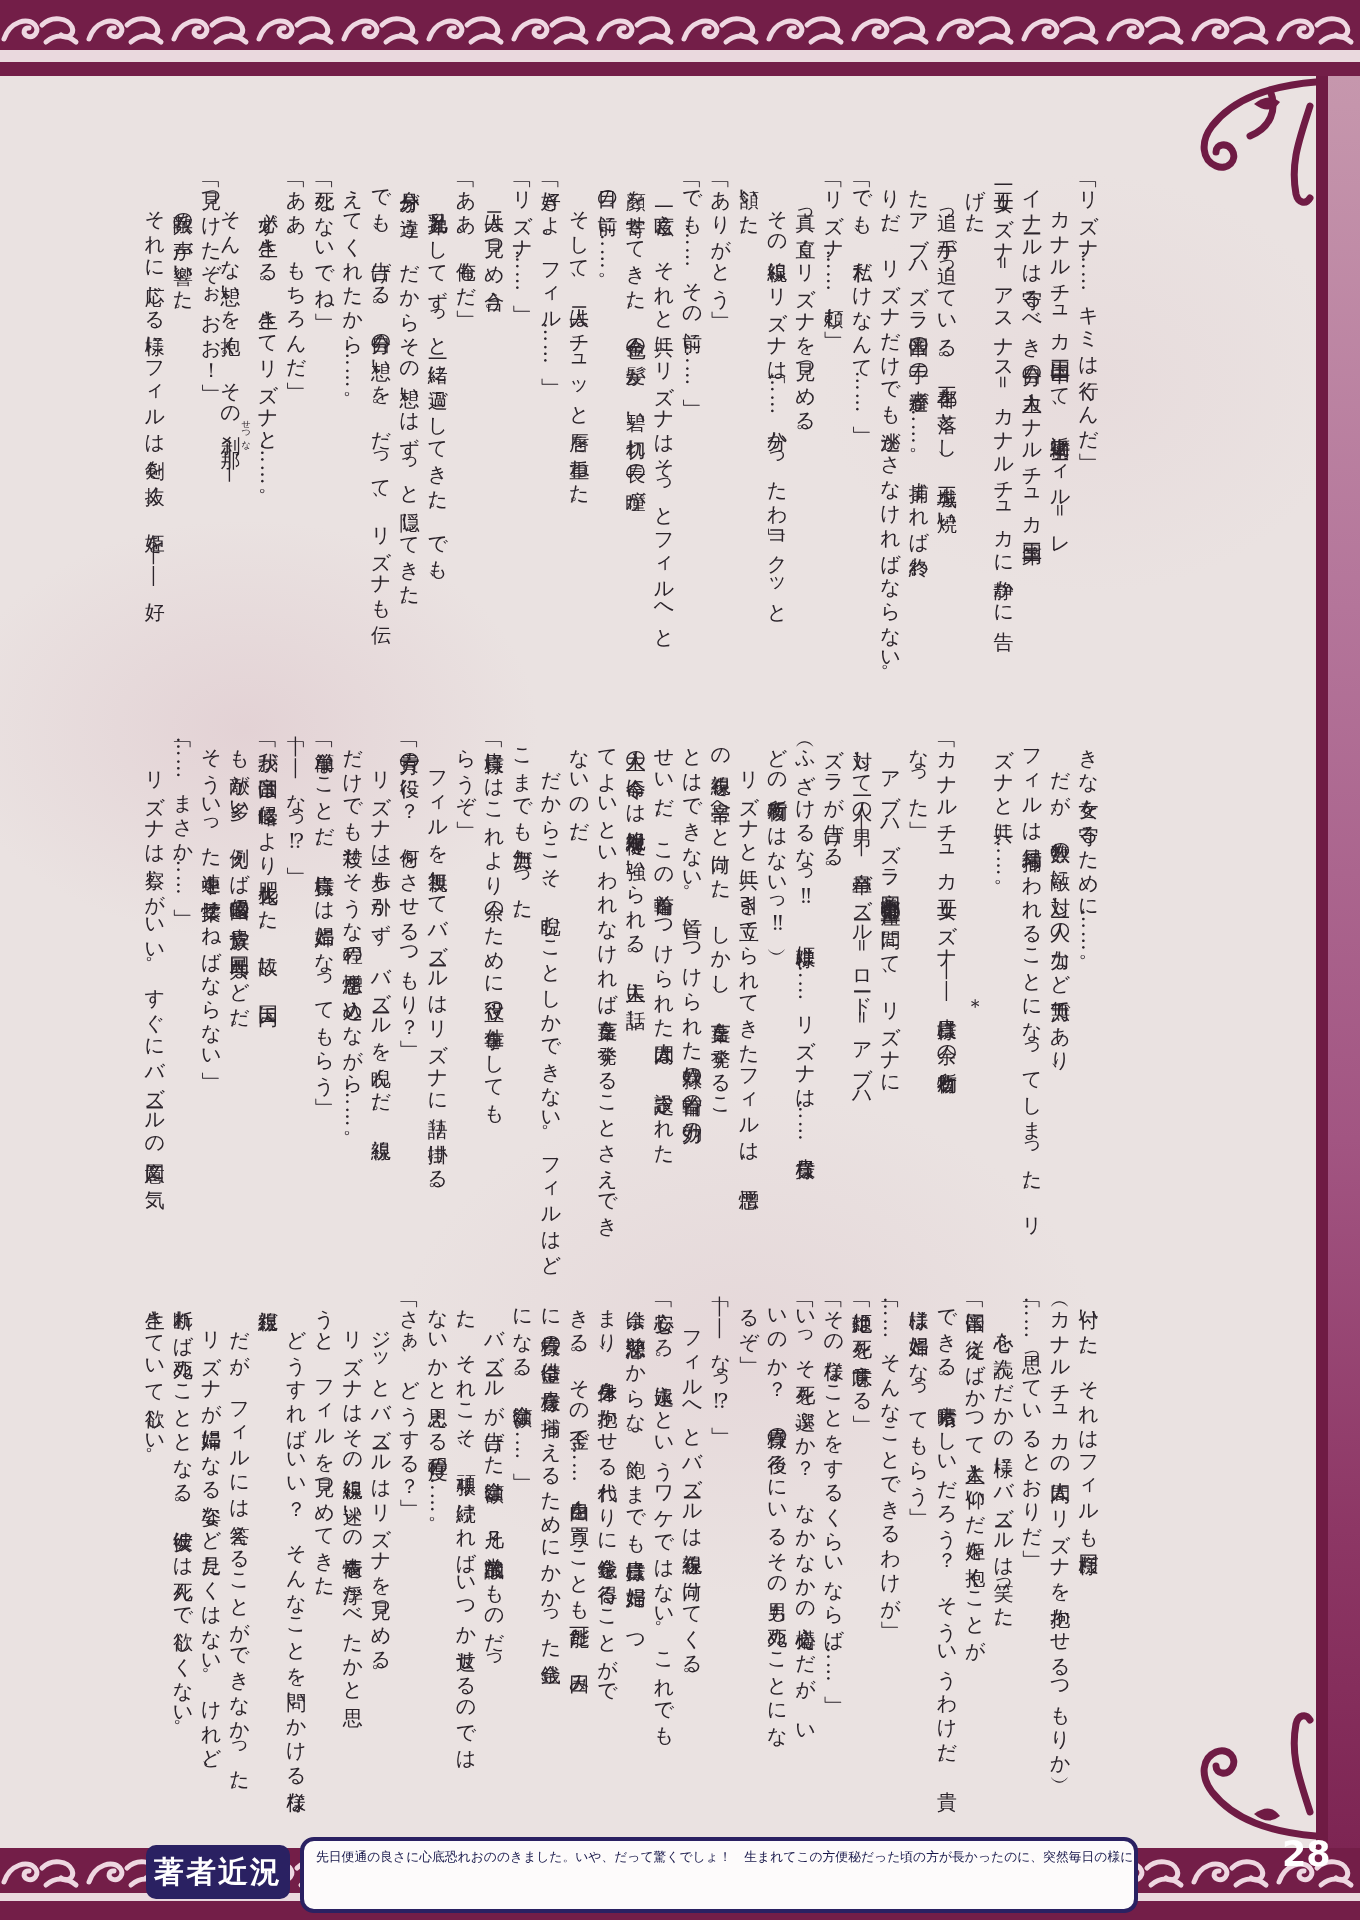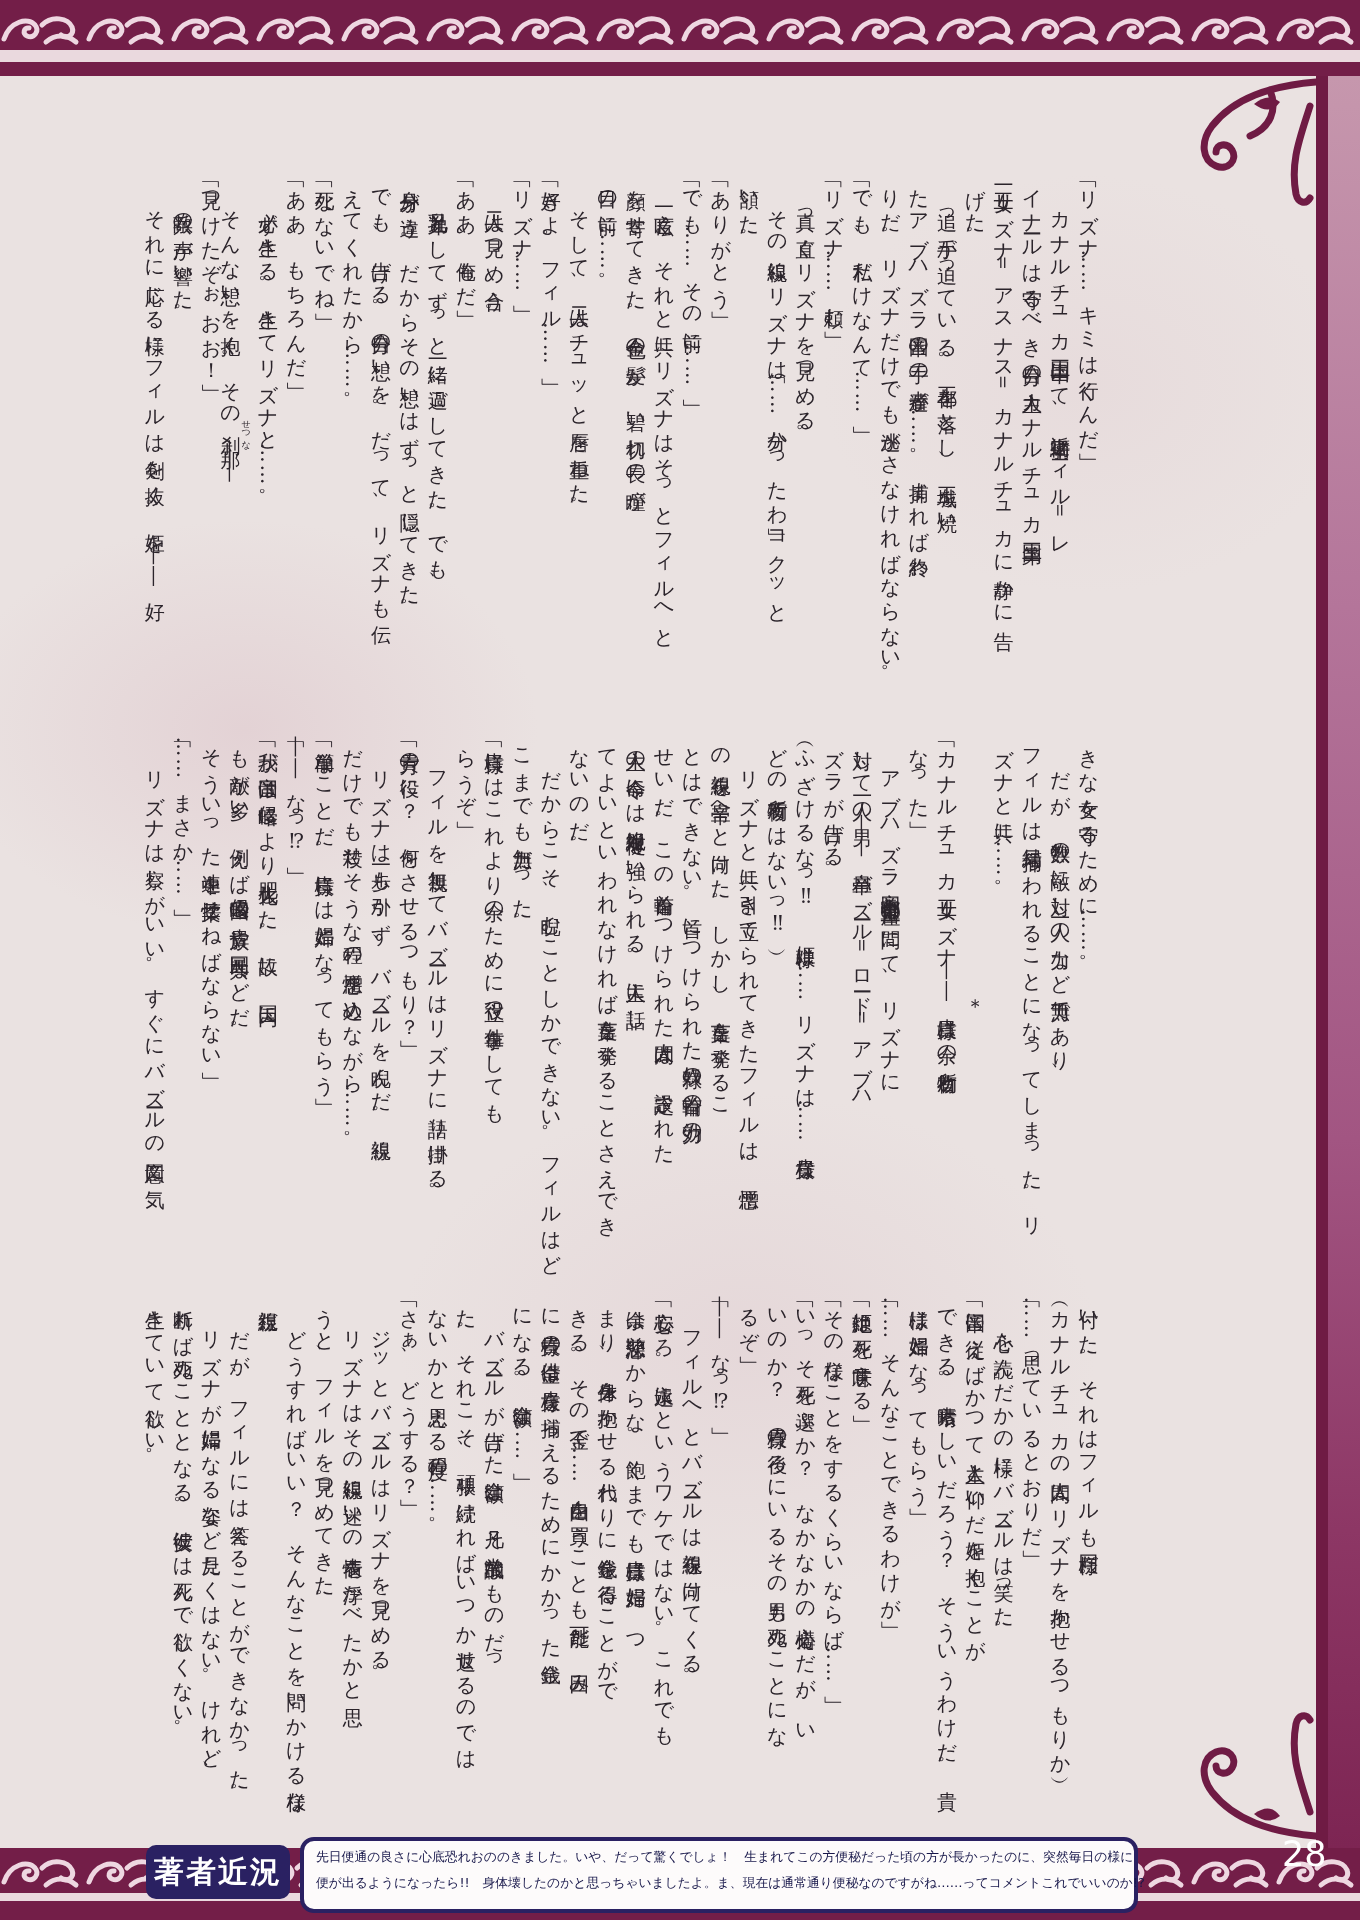--- a/index.html
+++ b/index.html
@@ -32,21 +32,21 @@
   
   #author-label{position:absolute;left:134px;top:1845px;width:144px;height:54px;
     background:#2a2162;border-radius:10px;color:#ffffff;
     font-family:"DejaVu Sans","Liberation Sans",sans-serif;font-weight:bold;font-size:30px;
     display:flex;align-items:center;justify-content:center;letter-spacing:2px;z-index:6;margin-left:12px;}
   #author-box{position:absolute;left:300px;top:1837px;width:838px;height:76px;
     background:#fdfbfb;border:4px solid #2a2162;border-radius:14px;z-index:5;
     font-family:"DejaVu Sans","Liberation Sans",sans-serif;font-size:12.8px;font-weight:500;
     color:#17174a;line-height:26px;padding:3px 10px 0 12px;box-sizing:border-box;white-space:nowrap;}
   #page-num{position:absolute;left:1282px;top:1834px;width:70px;color:#ffffff;z-index:6;
-    font-family:"DejaVu Sans","Liberation Sans",sans-serif;font-weight:normal;font-size:35px;}
+    font-family:"DejaVu Sans","Liberation Sans",sans-serif;font-weight:bold;font-size:35px;}
 </style>
 </head>
 <body>
 
 <div id="page">
 
   <div class="band-solid" style="top:0;height:12px;"></div>
   <div class="orn-band" style="top:12px;height:38px;">
     <svg width="1360" height="38">
       <defs>
@@ -225,18 +225,17 @@
         <use href="#motif" x="1275" y="0"></use>
       </g>
     </svg>
   </div>
   <div class="light-strip" style="top:1893px;height:8px;"></div>
   <div class="band-solid" style="top:1901px;height:19px;"></div>
 
   <div id="author-label">著者近況</div>
   <div id="author-box">
     <div>先日便通の良さに心底恐れおののきました。いや、だって驚くでしょ！　生まれてこの方便秘だった頃の方が長かったのに、突然毎日の様に</div>
-    <div>便が出るようになったら!!　身体壊したのかと思っちゃいましたよ。ま、現在は通常通り便秘なのですがね……ってコメントこれでいいのか!?</div>
   </div>
 
   <div id="page-num">28</div>
 
 </div>
 
 </body></html>

